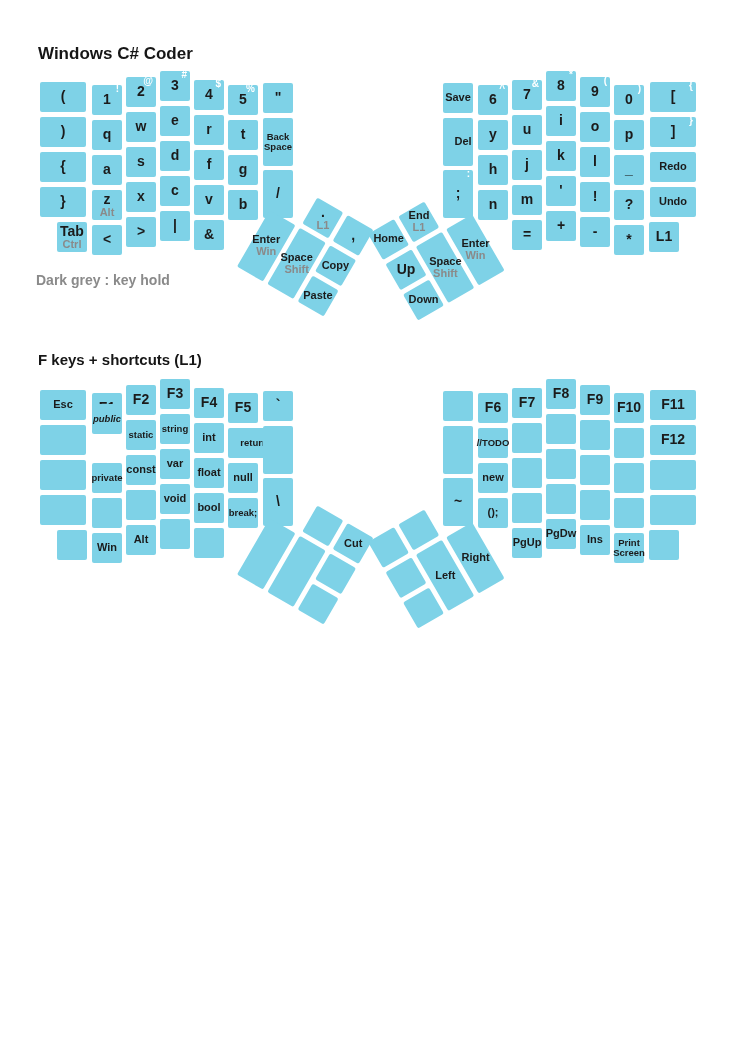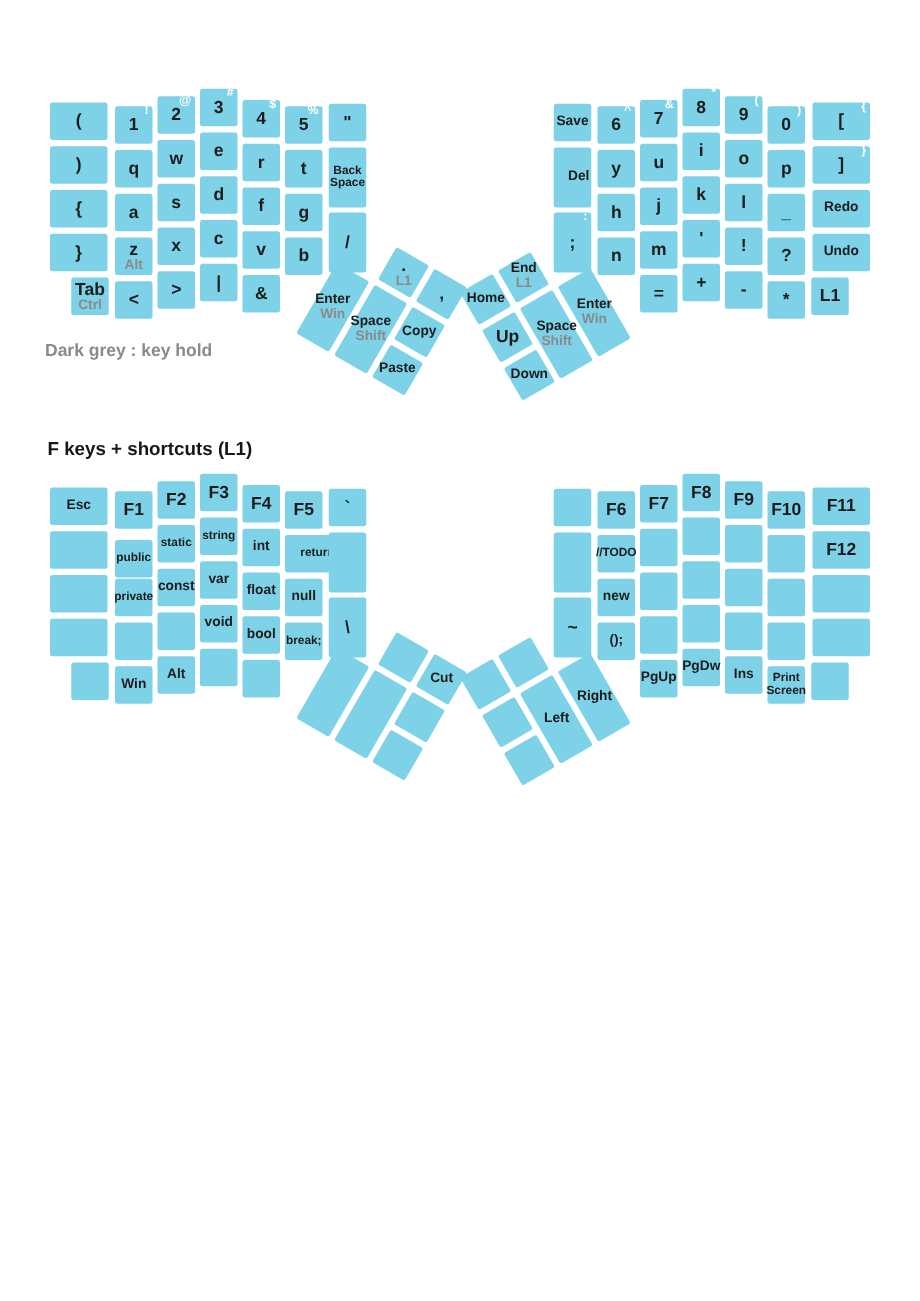--- a/index.html
+++ b/index.html
@@ -17,20 +17,21 @@
   .fs-m{font-size:11px;}
   .fs-s{font-size:9.5px;}
   .hold{color:#8a8a8a;font-size:11px;line-height:1.05;}
   .sup{position:absolute;top:-1px;right:3px;color:#ffffff;font-size:10px;line-height:1;}
   .cluster{position:absolute;width:100px;height:100px;transform-origin:0 0;}
 </style>
 </head>
 <body>
 
 <div class="page">
+  <h1 class="title1">Windows C# Coder</h1>
   <div class="legend">Dark grey : key hold</div>
   <h2 class="title2">F keys + shortcuts (L1)</h2>
   <div id="keys">
       <div class="key" style="left: 40px; top: 82px; width: 46px; height: 30px;">
         <span class="lbl"><span class="main fs-l">(</span></span>
       </div>
       <div class="key" style="left: 40px; top: 117px; width: 46px; height: 30px;">
         <span class="lbl"><span class="main fs-l">)</span></span>
       </div>
       <div class="key" style="left: 40px; top: 152px; width: 46px; height: 30px;">
@@ -281,21 +282,21 @@
       </div>
       <div class="key" style="left: 40px; top: 460px; width: 46px; height: 30px;">
         <span class="lbl"></span>
       </div>
       <div class="key" style="left: 40px; top: 495px; width: 46px; height: 30px;">
         <span class="lbl"></span>
       </div>
       <div class="key" style="left: 92px; top: 393px; width: 30px; height: 30px;">
         <span class="lbl"><span class="main fs-l">F1</span></span>
       </div>
-      <div class="key" style="left: 92px; top: 432px; width: 30px; height: 30px;">
+      <div class="key" style="left: 92px; top: 404px; width: 30px; height: 30px; font-style: italic;">
         <span class="lbl"><span class="main fs-s">public</span></span>
       </div>
       <div class="key" style="left: 92px; top: 463px; width: 30px; height: 30px;">
         <span class="lbl"><span class="main fs-s">private</span></span>
       </div>
       <div class="key" style="left: 92px; top: 498px; width: 30px; height: 30px;">
         <span class="lbl"></span>
       </div>
       <div class="key" style="left: 92px; top: 533px; width: 30px; height: 30px;">
         <span class="lbl"><span class="main fs-m">Win</span></span>

